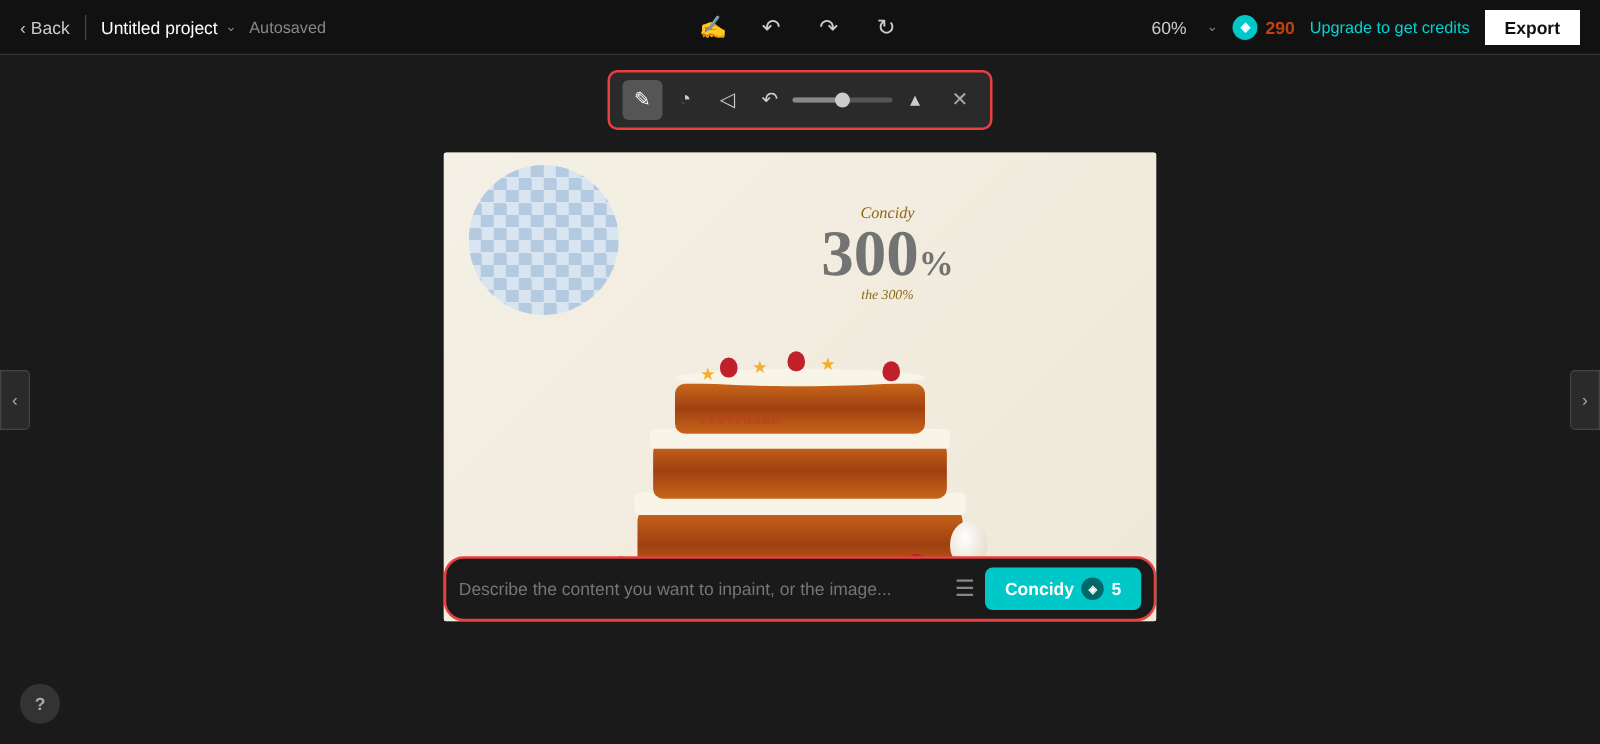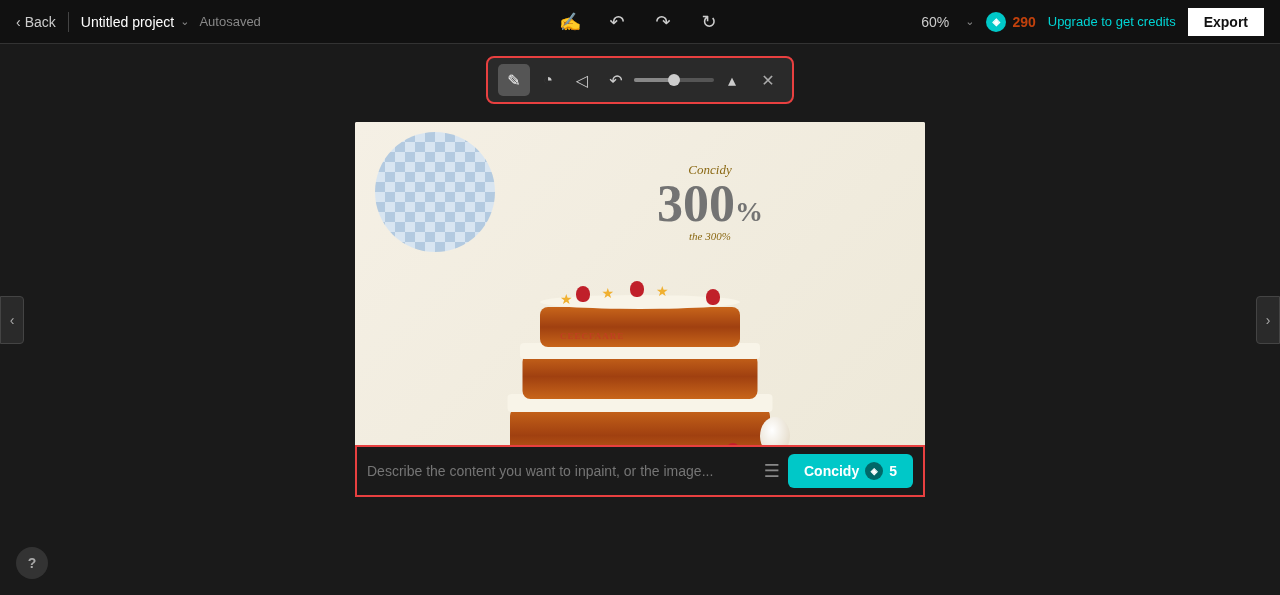--- a/index.html
+++ b/index.html
@@ -414,21 +414,21 @@
 
     
     .inpaint-bar {
       position: absolute;
       bottom: 0;
       left: 50%;
       transform: translateX(-50%);
       width: 570px;
       background: #1a1a1a;
       border: 2px solid #e84040;
-      border-radius: 0;
+      border-radius: 16px;
       display: flex;
       align-items: center;
       padding: 0 10px;
       height: 52px;
       z-index: 20;
     }
     .inpaint-input {
       flex: 1;
       background: none;
       border: none;

